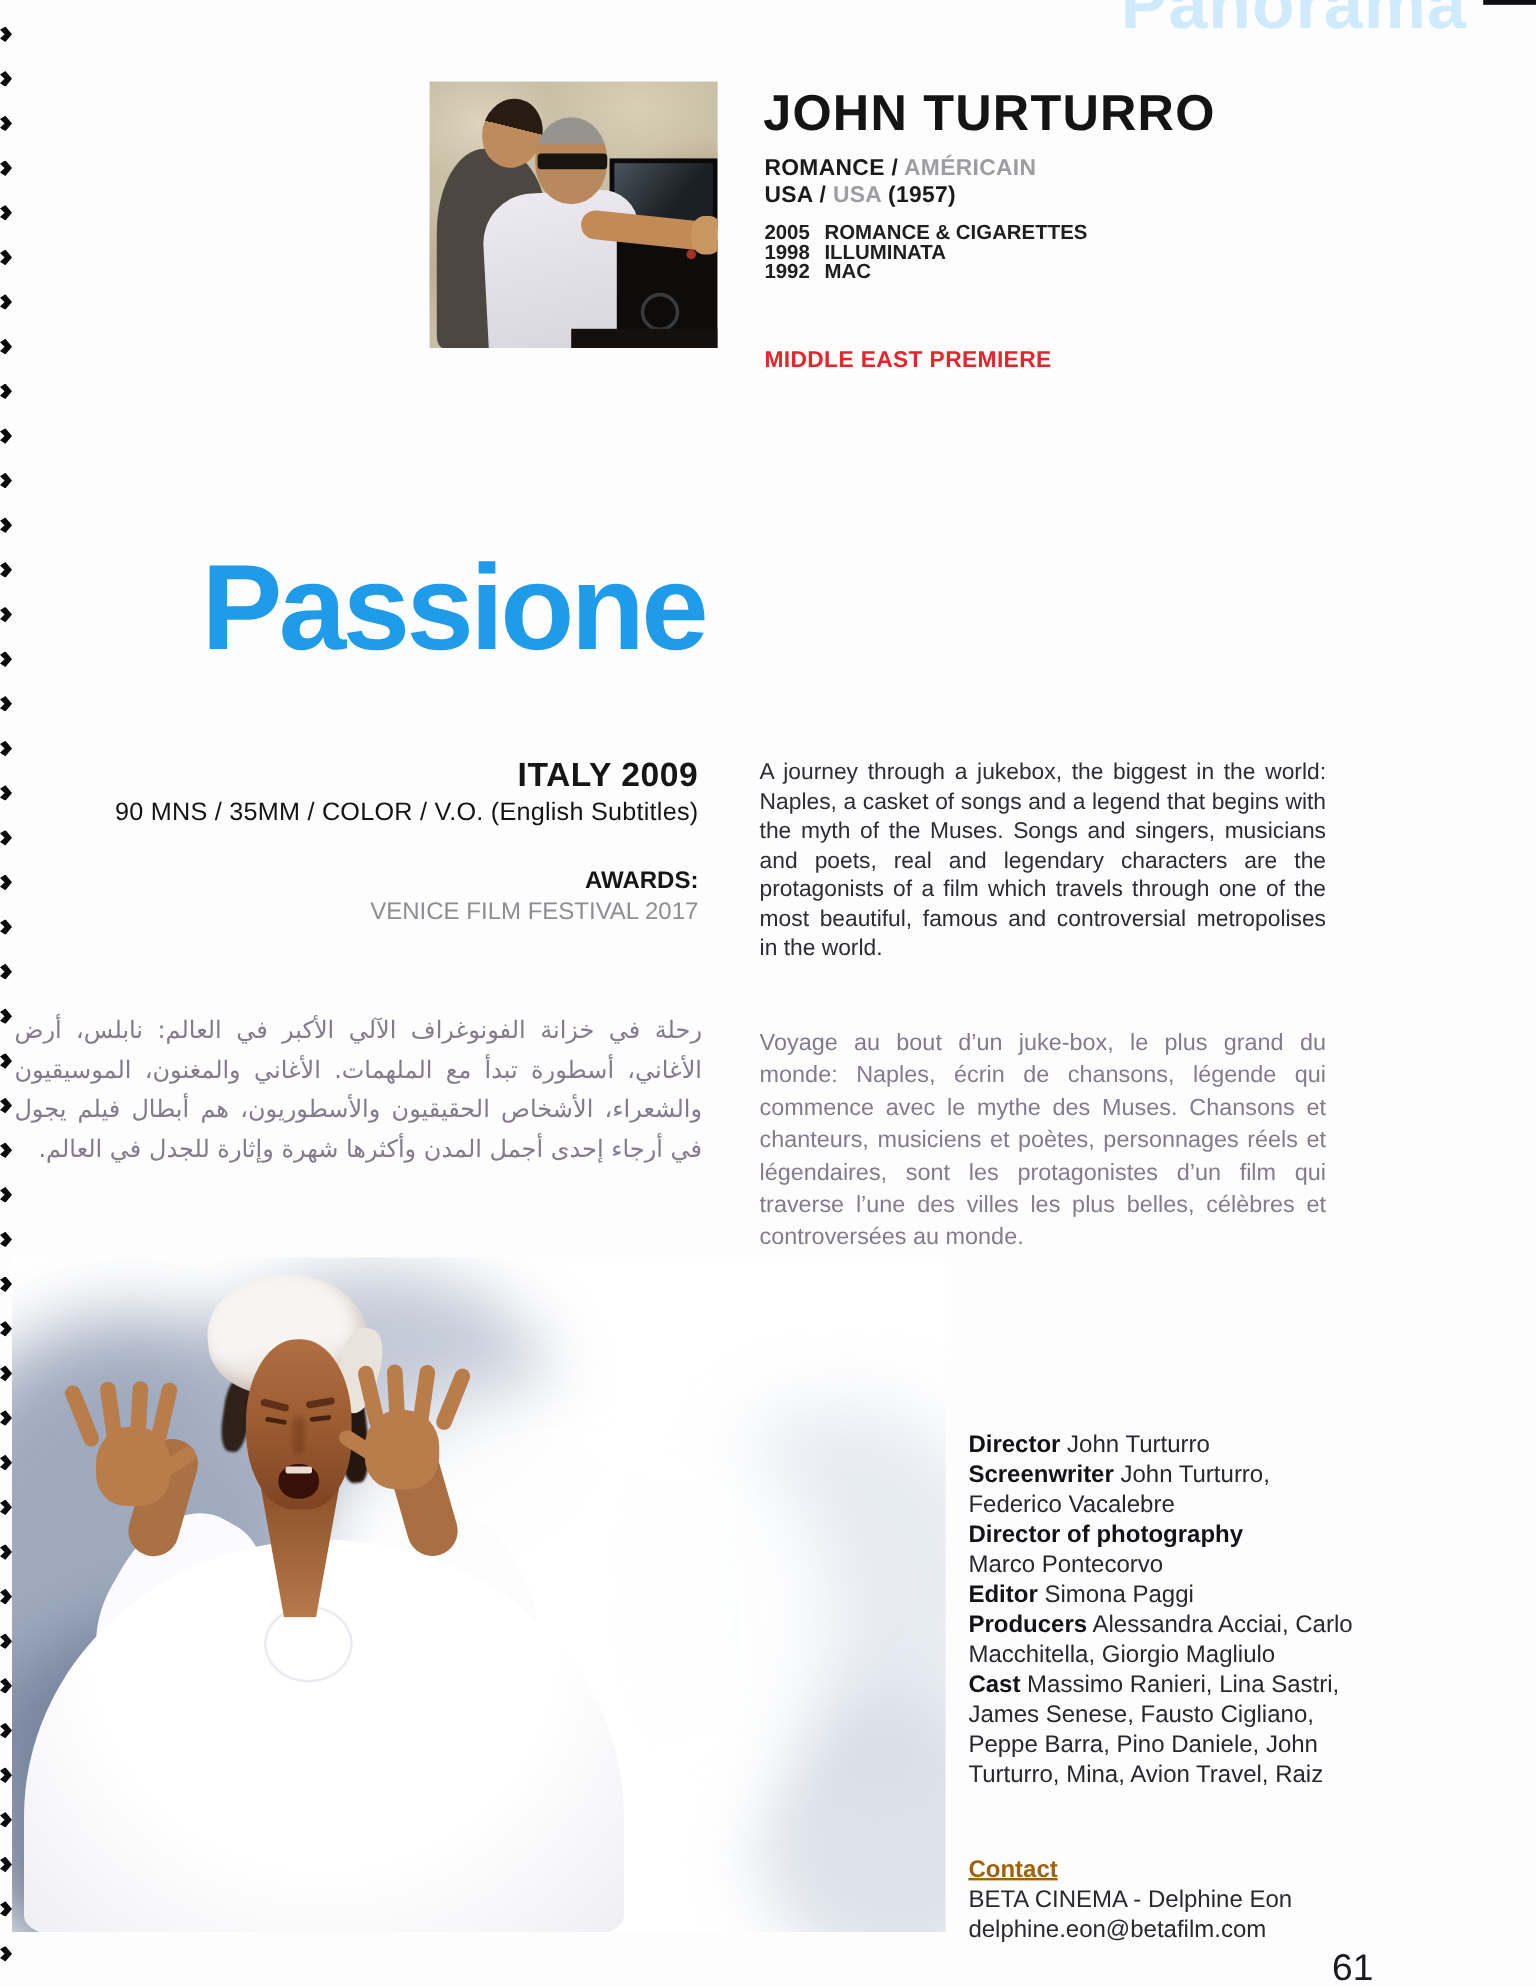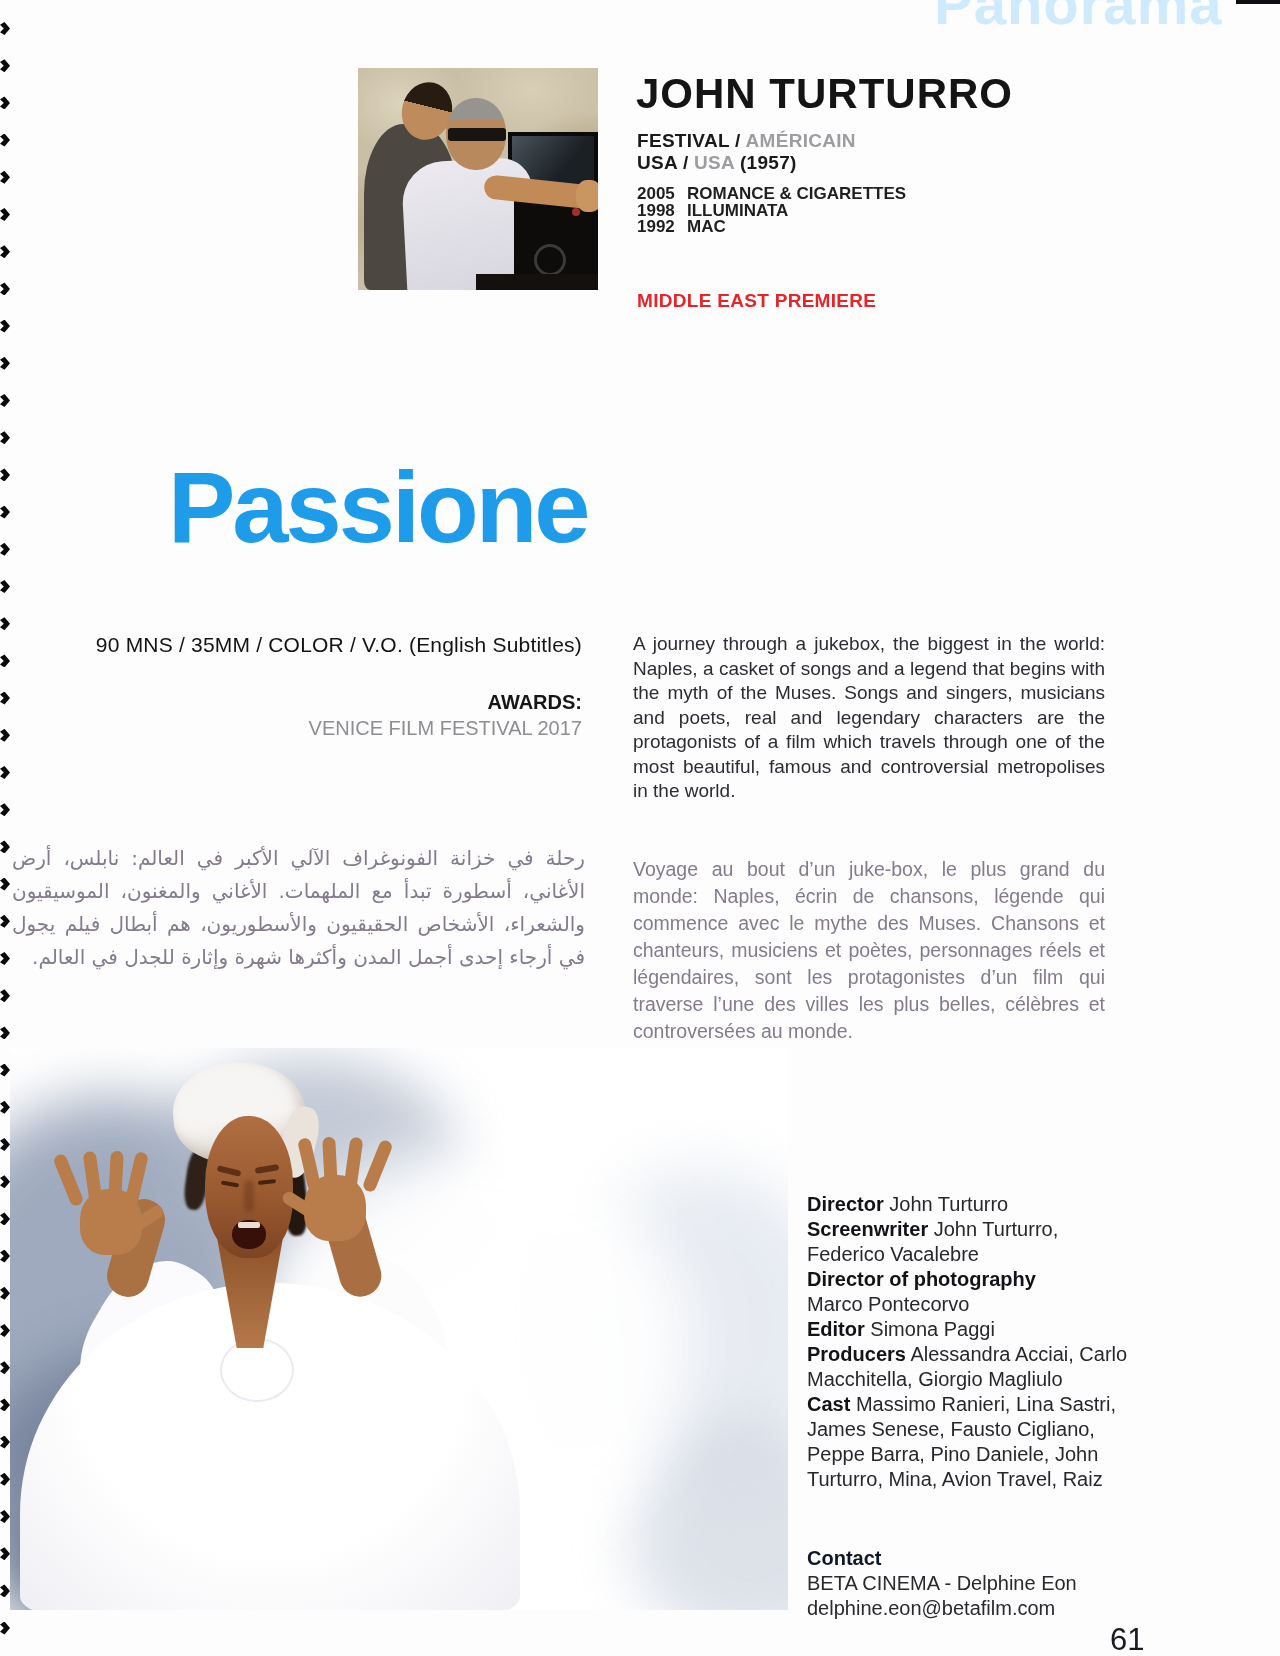--- a/index.html
+++ b/index.html
@@ -122,21 +122,21 @@
   .f4{left:56px;transform:rotate(13deg);}
   .thumb{left:70px;bottom:14px;width:13px;height:42px;border-radius:7px;transform:rotate(58deg);background:#bb7f4e;}
   .hand-l{left:58px;top:72px;}
   .hand-r{left:278px;top:58px;transform:scaleX(-1);}
   
   .credits{position:absolute;left:807px;top:1192px;width:332px;font-size:20px;line-height:25px;color:#29262c;}
   .credits p{margin:0;}
   .credits b{font-weight:bold;color:#141217;}
   .label-block{display:block;}
   .contact{position:absolute;left:807px;top:1546px;font-size:20px;line-height:25px;color:#2b282e;}
-  .contact b{display:block;font-weight:bold;color:#0f172a;}
+  .contact b{display:block;font-weight:bold;color:#a16207;text-decoration:underline;}
   .page-num{position:absolute;left:1110px;top:1622px;font-size:31px;color:#1c1a20;}
 </style>
 </head>
 <body>
 
 <div class="page">
 
   <div class="spiral">
       <div class="spiral-mark" style="top: 22px;"></div>
       <div class="spiral-mark" style="top: 59.2px;"></div>
@@ -198,21 +198,21 @@
     <div class="dp-glasses"></div>
     <div class="dp-camera"></div>
     <div class="dp-knob"></div>
     <div class="dp-reddot"></div>
     <div class="dp-arm"></div>
     <div class="dp-hand"></div>
     <div class="dp-base"></div>
   </div>
 
   <div class="name-title">JOHN TURTURRO</div>
-  <div class="line-nat"><span>FESTIVAL /</span> <span class="gray">AMÉRICAIN</span></div>
+  <div class="line-nat"><span>ROMANCE /</span> <span class="gray">AMÉRICAIN</span></div>
   <div class="line-country"><span>USA /</span> <span class="gray">USA</span> <span>(1957)</span></div>
 
   <div class="filmography">
     <div class="row">
       <span class="year">2005</span>
       <span>ROMANCE &amp; CIGARETTES</span>
     </div>
     <div class="row">
       <span class="year">1998</span>
       <span>ILLUMINATA</span>
@@ -221,20 +221,21 @@
       <span class="year">1992</span>
       <span>MAC</span>
     </div>
   </div>
 
   <div class="premiere">MIDDLE EAST PREMIERE</div>
 
   <div class="film-title">Passione</div>
 
   <div class="info-left">
+    <div class="country-year">ITALY 2009</div>
     <div class="specs">90 MNS / 35MM / COLOR / V.O. (English Subtitles)</div>
     <div class="awards-label">AWARDS:</div>
     <div class="festival-line">VENICE FILM FESTIVAL 2017</div>
   </div>
 
   <div class="syn-en">A journey through a jukebox, the biggest in the world: Naples, a casket of songs and a legend that begins with the myth of the Muses. Songs and singers, musicians and poets, real and legendary characters are the protagonists of a film which travels through one of the most beautiful, famous and controversial metropolises in the world.</div>
   <div class="syn-ar">رحلة في خزانة الفونوغراف الآلي الأكبر في العالم: نابلس، أرض الأغاني، أسطورة تبدأ مع الملهمات. الأغاني والمغنون، الموسيقيون والشعراء، الأشخاص الحقيقيون والأسطوريون، هم أبطال فيلم يجول في أرجاء إحدى أجمل المدن وأكثرها شهرة وإثارة للجدل في العالم.</div>
   <div class="syn-fr">Voyage au bout d’un juke-box, le plus grand du monde: Naples, écrin de chansons, légende qui commence avec le mythe des Muses. Chansons et chanteurs, musiciens et poètes, personnages réels et légendaires, sont les protagonistes d’un film qui traverse l’une des villes les plus belles, célèbres et controversées au monde.</div>
 
   <div class="photo-still">

